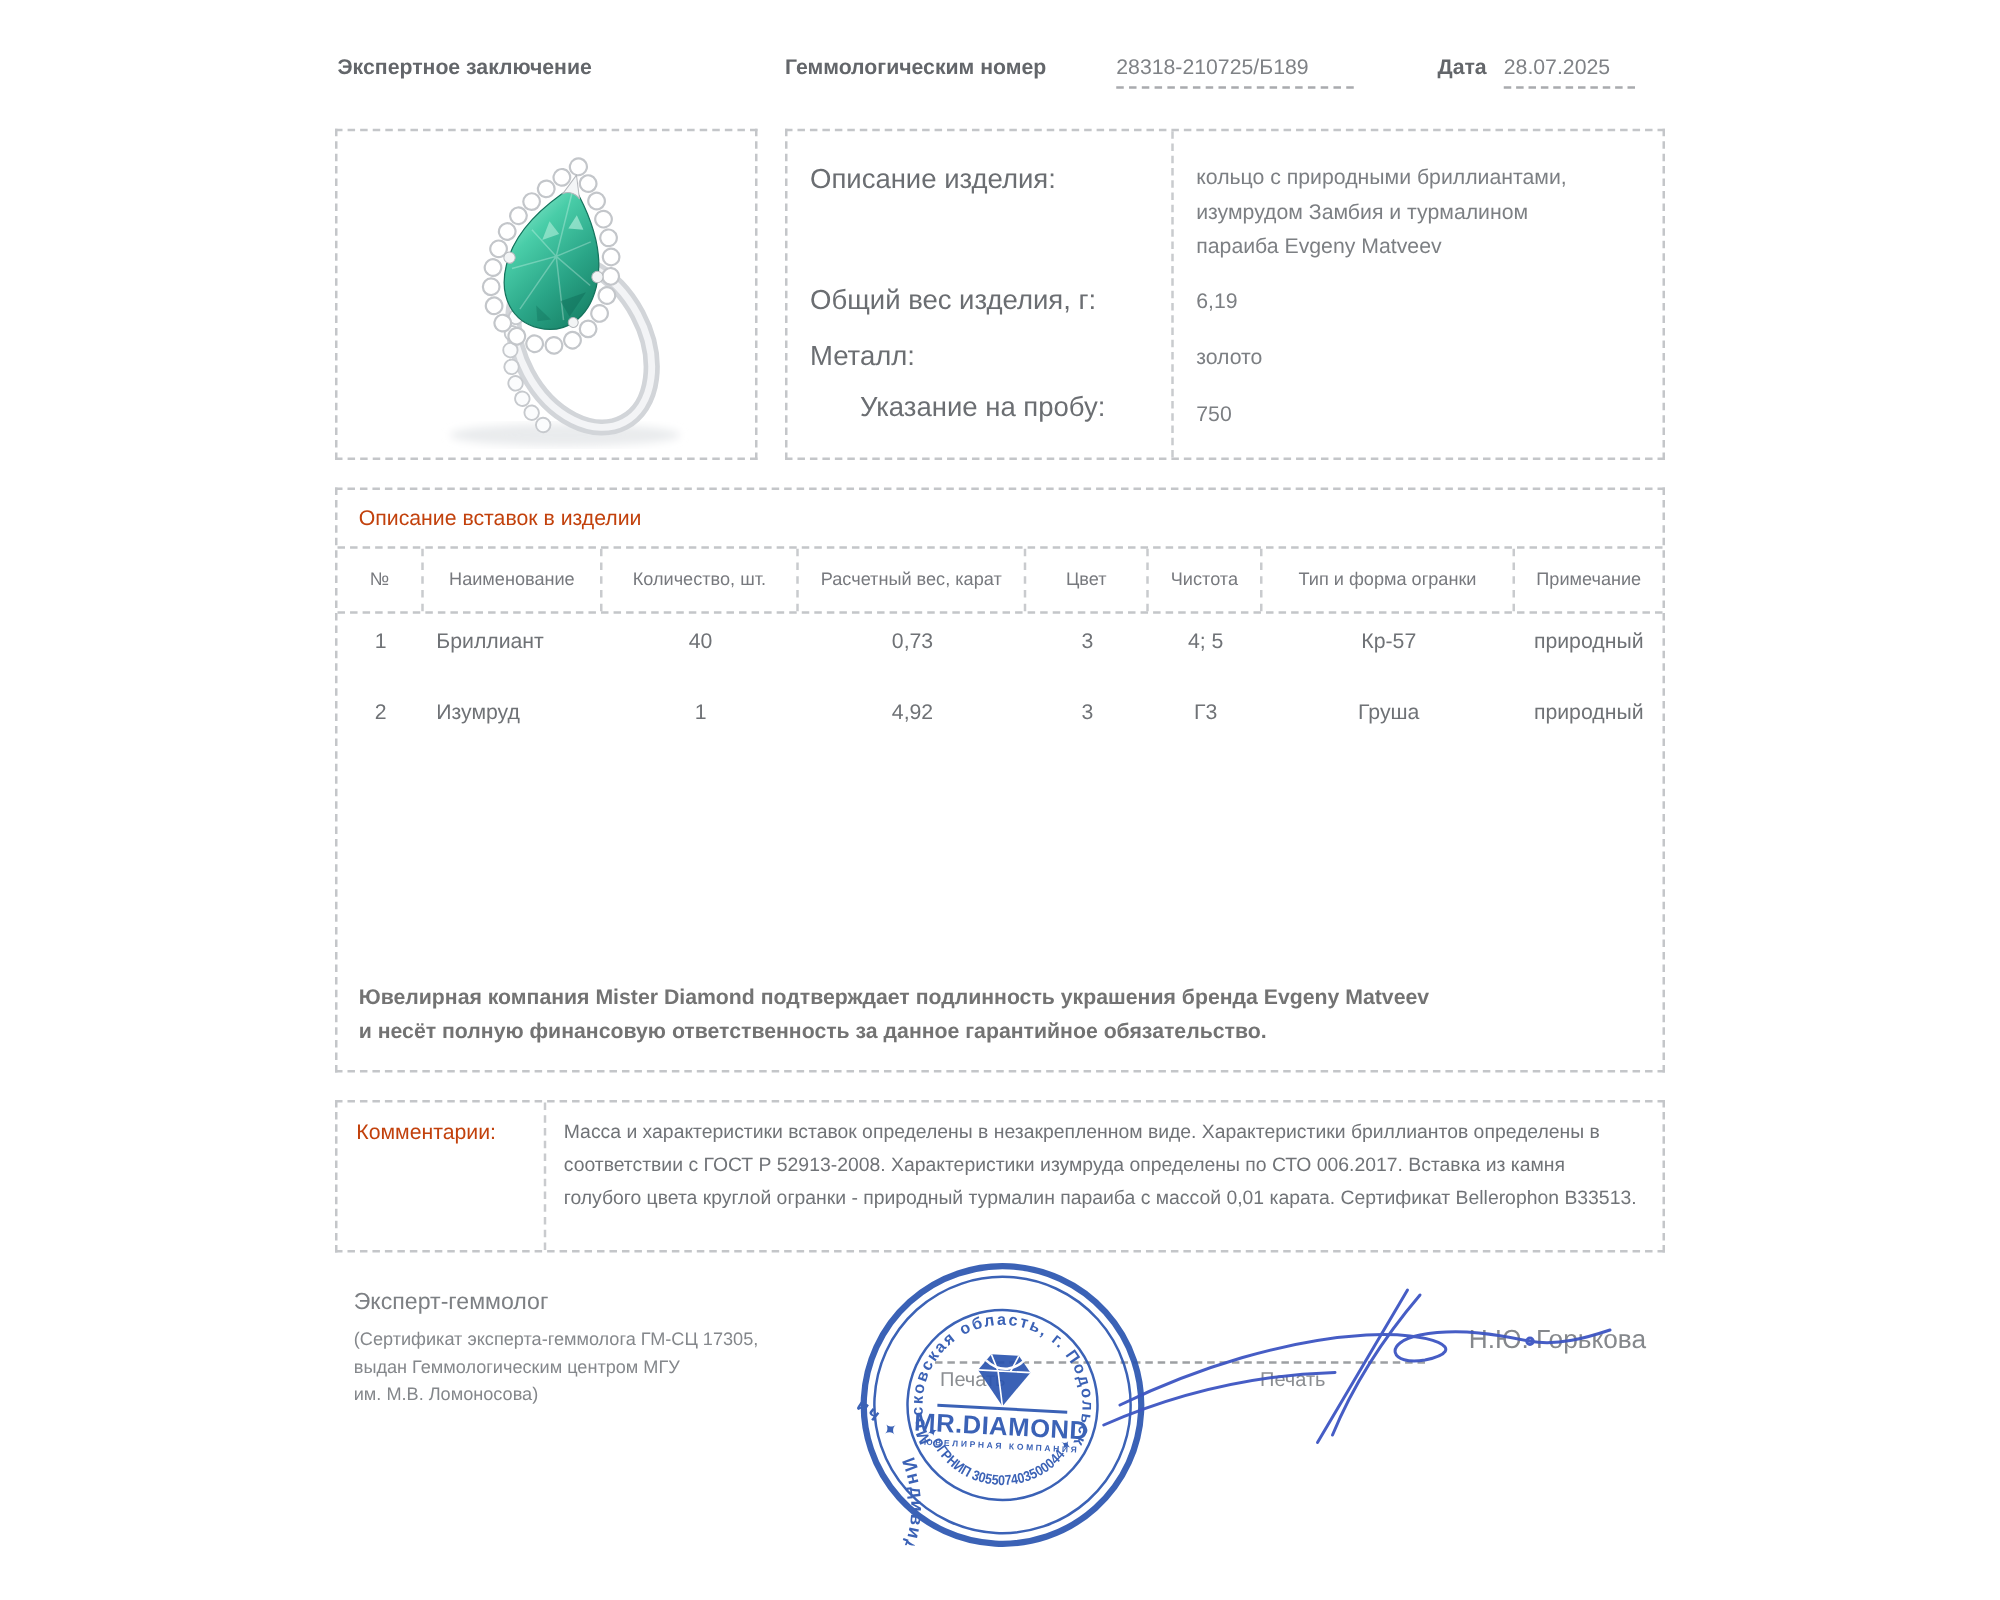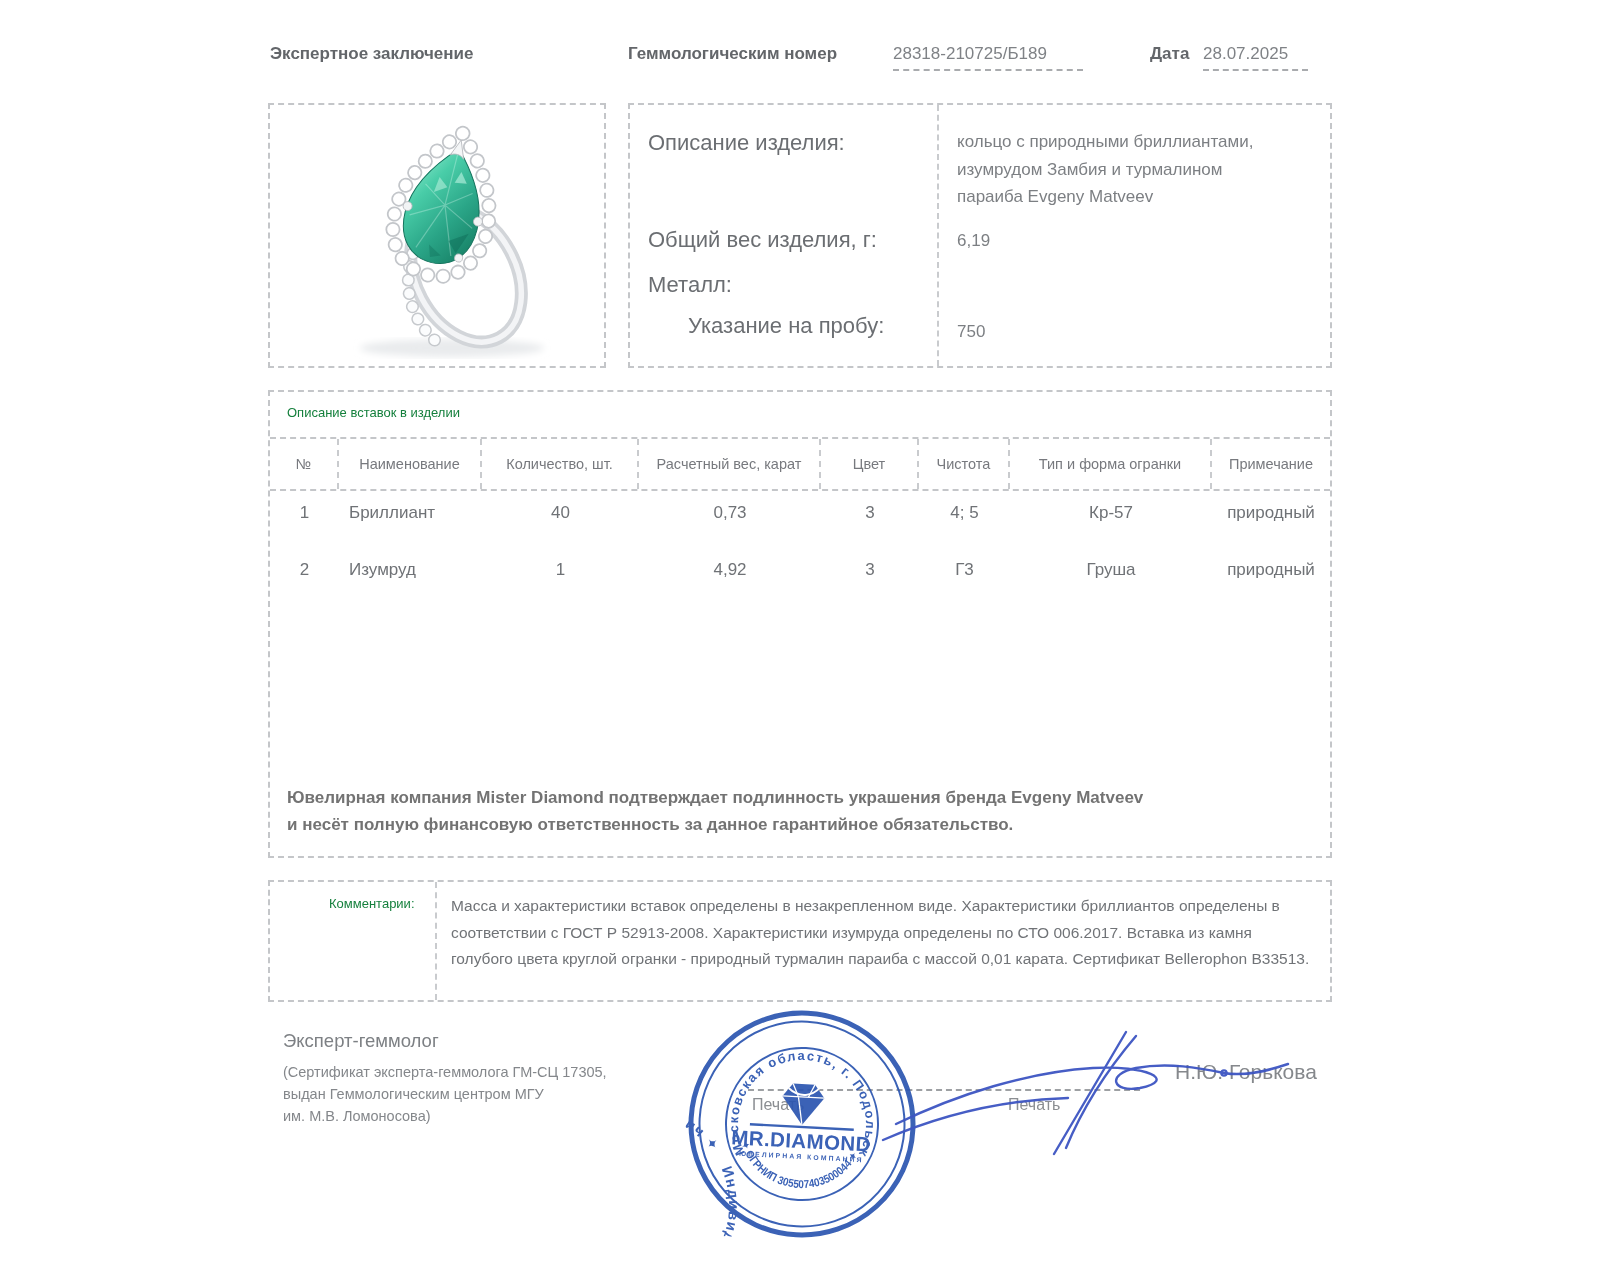--- a/index.html
+++ b/index.html
@@ -3,21 +3,21 @@
 <meta charset="utf-8">
 <style>
   html,body{margin:0;padding:0;background:#ffffff;}
   .page{position:relative;width:1598px;height:1280px;background:#ffffff;overflow:hidden;
         font-family:"Liberation Sans","DejaVu Sans",sans-serif;color:#72757a;}
   .abs{position:absolute;}
   .lbl{font-size:17px;color:#63666a;font-weight:700;}
   .val{font-size:17px;color:#7f8286;}
   .dash-underline{border-bottom:2px dashed #a9abae;padding-bottom:5px;display:inline-block;}
   .dashed-box{border:2px dashed #c4c6c9;box-sizing:border-box;background:#ffffff;}
-  .plain-lbl{font-size:13px;color:#15803d;}
+  .plain-lbl{font-size:17px;color:#c2410c;}
   
   .info-divider{position:absolute;left:307px;top:0;bottom:0;border-left:2px dashed #c9cbce;}
   .info-label{position:absolute;left:18px;width:275px;font-size:22px;color:#6b6e72;}
   .info-value{position:absolute;left:327px;width:316px;font-size:17px;color:#7c7f83;line-height:1.62;}
   
   .tbl-head{position:absolute;left:0px;top:45px;width:1060px;display:grid;
             grid-template-columns:69px 143px 157px 182px 98px 91px 202px 118px;
             border-top:2px dashed #c4c6c9;border-bottom:2px dashed #c4c6c9;box-sizing:border-box;}
   .tbl-head .cell{height:50px;display:flex;align-items:center;justify-content:center;
             font-size:14.5px;color:#77797e;border-right:2px dashed #c9cbce;box-sizing:border-box;
@@ -99,20 +99,21 @@
     </svg>
   </div>
 
   <div class="abs dashed-box" style="left:628px;top:103px;width:704px;height:265px;">
     <div class="info-divider"></div>
     <div class="info-label" style="top:25px;">Описание изделия:</div>
     <div class="info-value" style="top:23px;">кольцо с природными бриллиантами, изумрудом Замбия и турмалином параиба Evgeny Matveev</div>
     <div class="info-label" style="top:122px;">Общий вес изделия, г:</div>
     <div class="info-value" style="top:122px;">6,19</div>
     <div class="info-label" style="top:167px;">Металл:</div>
+    <div class="info-value" style="top:167px;">золото</div>
     <div class="info-label" style="top:208px;margin-left:40px;">Указание на пробу:</div>
     <div class="info-value" style="top:213px;">750</div>
   </div>
 
   <div class="abs dashed-box" style="left:268px;top:390px;width:1064px;height:468px;">
     <div class="abs plain-lbl" style="left:17px;top:13px;">Описание вставок в изделии</div>
 
     <div class="tbl-head">
       <div class="cell">№</div>
       <div class="cell">Наименование</div>
@@ -144,21 +145,21 @@
       <div class="cell">Г3</div>
       <div class="cell">Груша</div>
       <div class="cell">природный</div>
     </div>
 
     <div class="statement">Ювелирная компания Mister Diamond подтверждает подлинность украшения бренда Evgeny Matveev и несёт полную финансовую ответственность за данное гарантийное обязательство.</div>
   </div>
 
   <div class="abs dashed-box" style="left:268px;top:880px;width:1064px;height:122px;">
     <div class="comm-divider"></div>
-    <div class="abs plain-lbl" style="left:15px;top:14px;margin-left:44px;">Комментарии:</div>
+    <div class="abs plain-lbl" style="left:15px;top:14px;">Комментарии:</div>
     <div class="comm-text">Масса и характеристики вставок определены в незакрепленном виде. Характеристики бриллиантов определены в соответствии с ГОСТ Р 52913-2008. Характеристики изумруда определены по СТО 006.2017. Вставка из камня голубого цвета круглой огранки - природный турмалин параиба с массой 0,01 карата. Сертификат Bellerophon B33513.</div>
   </div>
 
   <div class="abs" style="left:283px;top:1030px;font-size:18.5px;color:#7d8084;">Эксперт-геммолог</div>
   <div class="abs cert-lines" style="left:283px;top:1062px;">
     <div>(Сертификат эксперта-геммолога ГМ-СЦ 17305,</div>
     <div>выдан Геммологическим центром МГУ</div>
     <div>им. М.В. Ломоносова)</div>
   </div>
 

